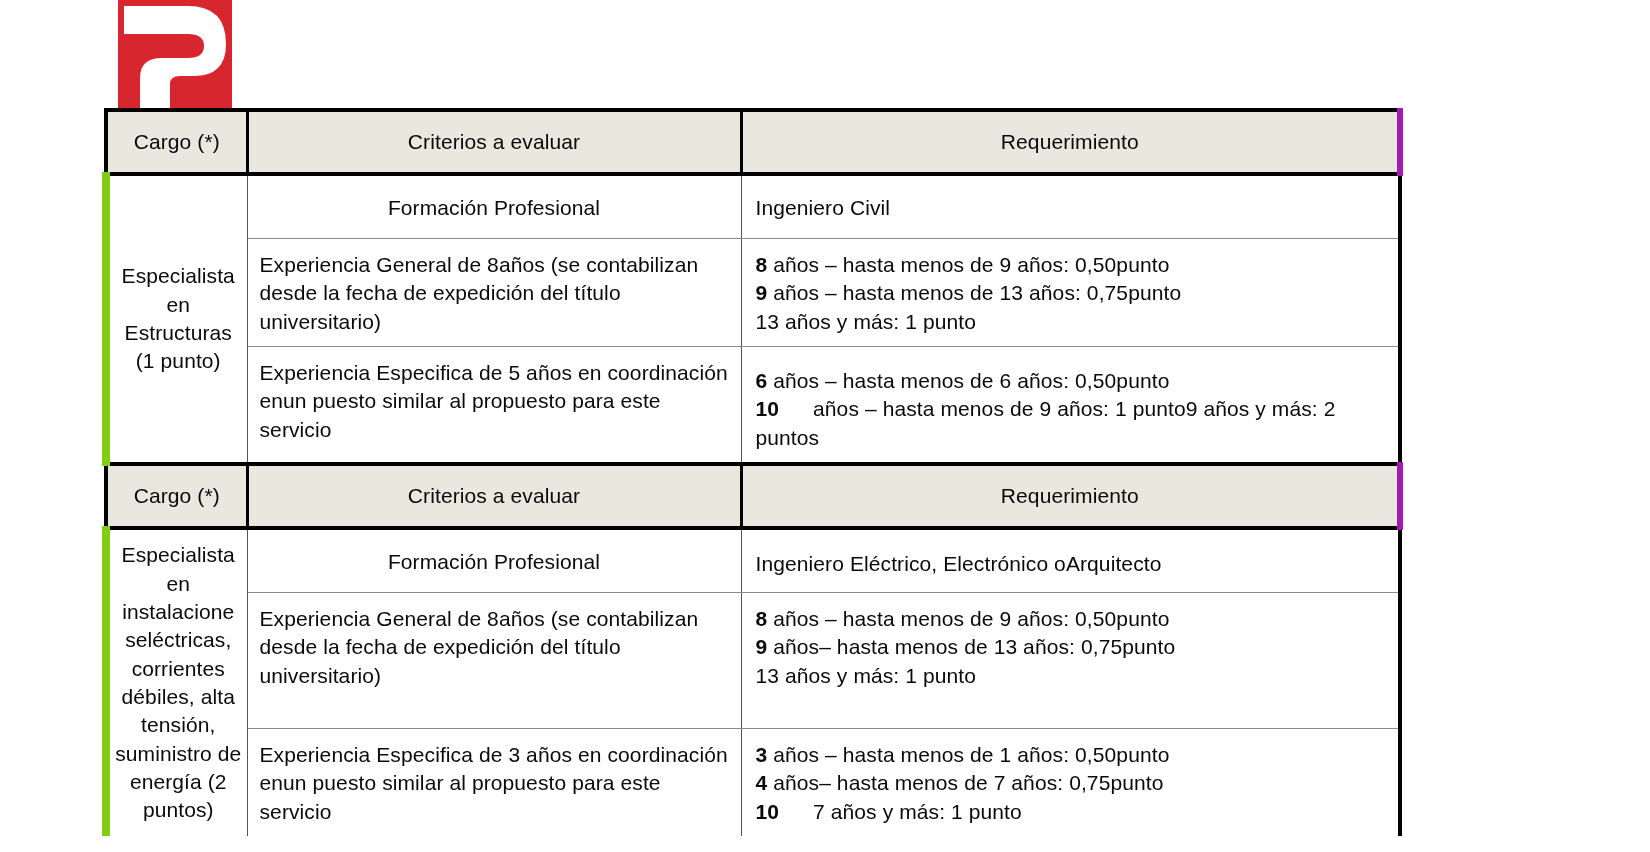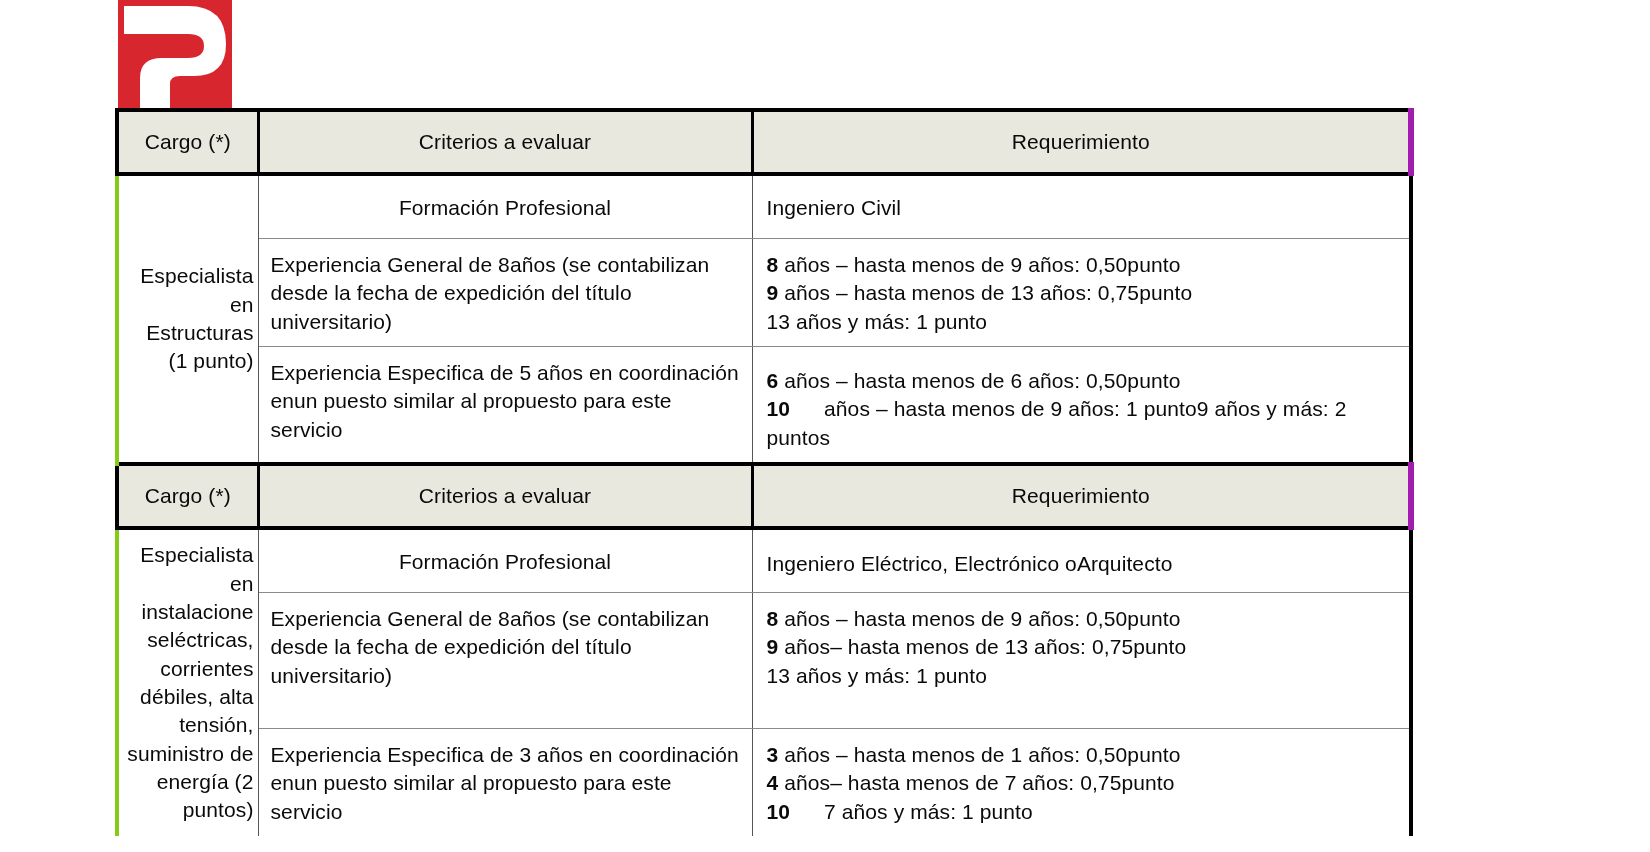--- a/index.html
+++ b/index.html
@@ -29,21 +29,21 @@
     height: 100%;
     background: #d8262f;
     position: relative;
     overflow: hidden;
   }
   .logo-square svg { display: block; }
 
   
   .doc-table {
     position: absolute;
-    left: 115px;
+    left: 102px;
     top: 108px;
     width: 1294px;
     border-collapse: collapse;
     table-layout: fixed;
   }
   .doc-table td {
     vertical-align: top;
     padding: 0;
   }
 
@@ -72,23 +72,23 @@
     height: 60px;
     vertical-align: middle;
   }
   tr.hdr td.h1 { border-left: 4px solid #000; border-right: 3px solid #000; }
   tr.hdr td.h2 { border-right: 3px solid #000; }
   tr.hdr td.h3 { border-right: 6px solid #a21caf; text-align: center; }
   tr.hdr td .cell { padding: 0 10px; }
 
   
   td.cargo {
-    border-left: 4px solid #84cc16;
+    border-left: 8px solid #84cc16;
     border-right: 1px solid #555;
-    text-align: right;
+    text-align: center;
     vertical-align: middle;
     font-weight: bold;
     font-size: 20px;
     line-height: 1.42;
   }
   td.cargo .cell { padding: 6px 4px; }
 
   
   td.crit {
     border-right: 1px solid #555;

